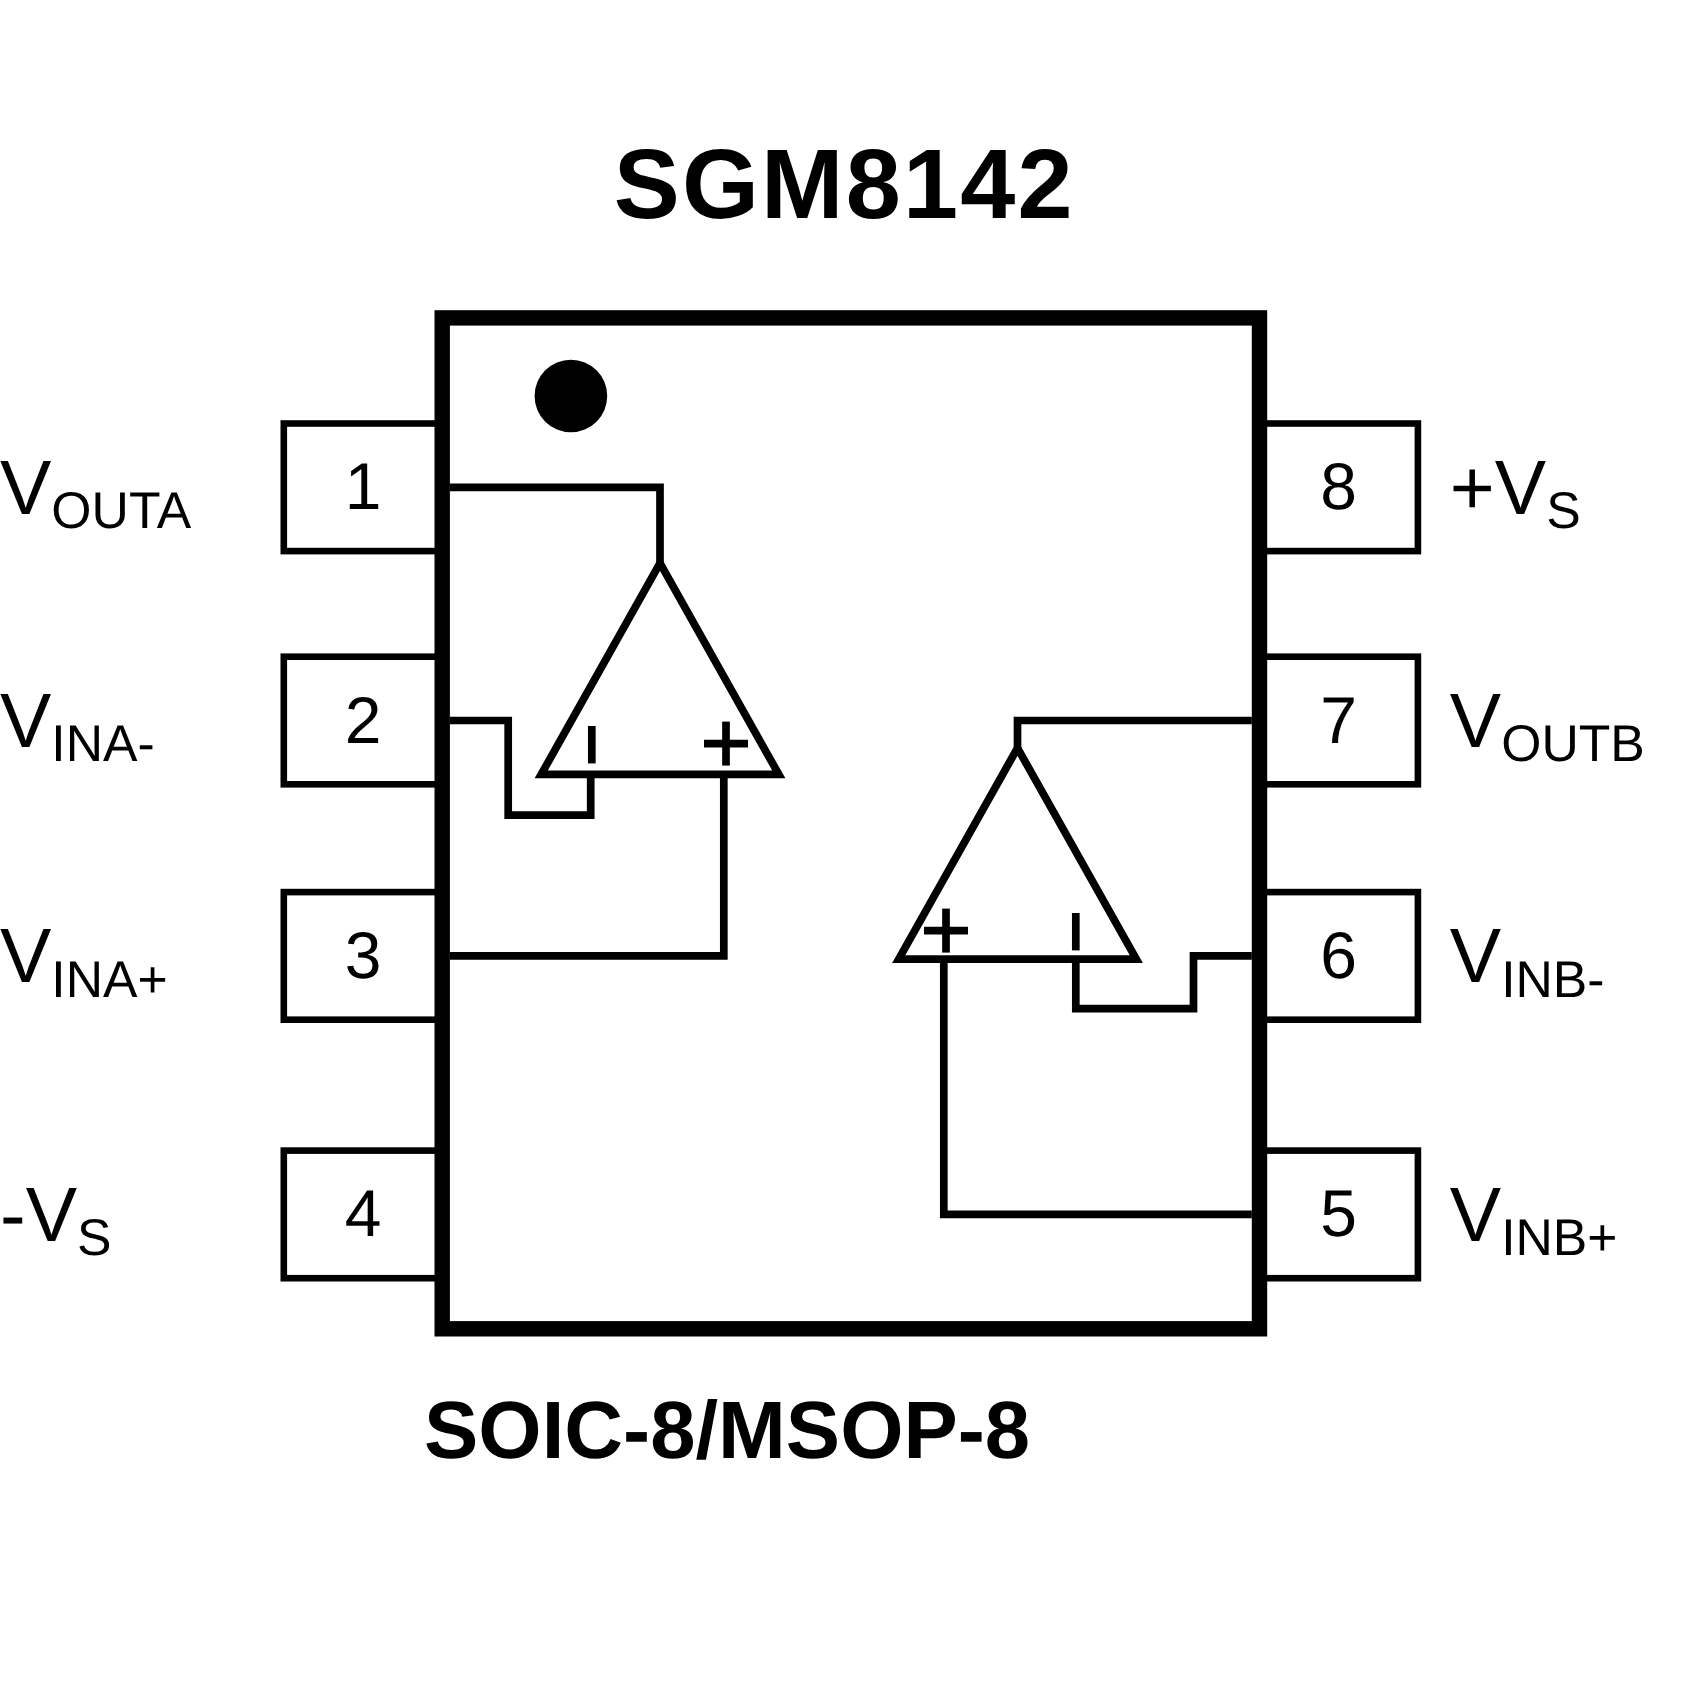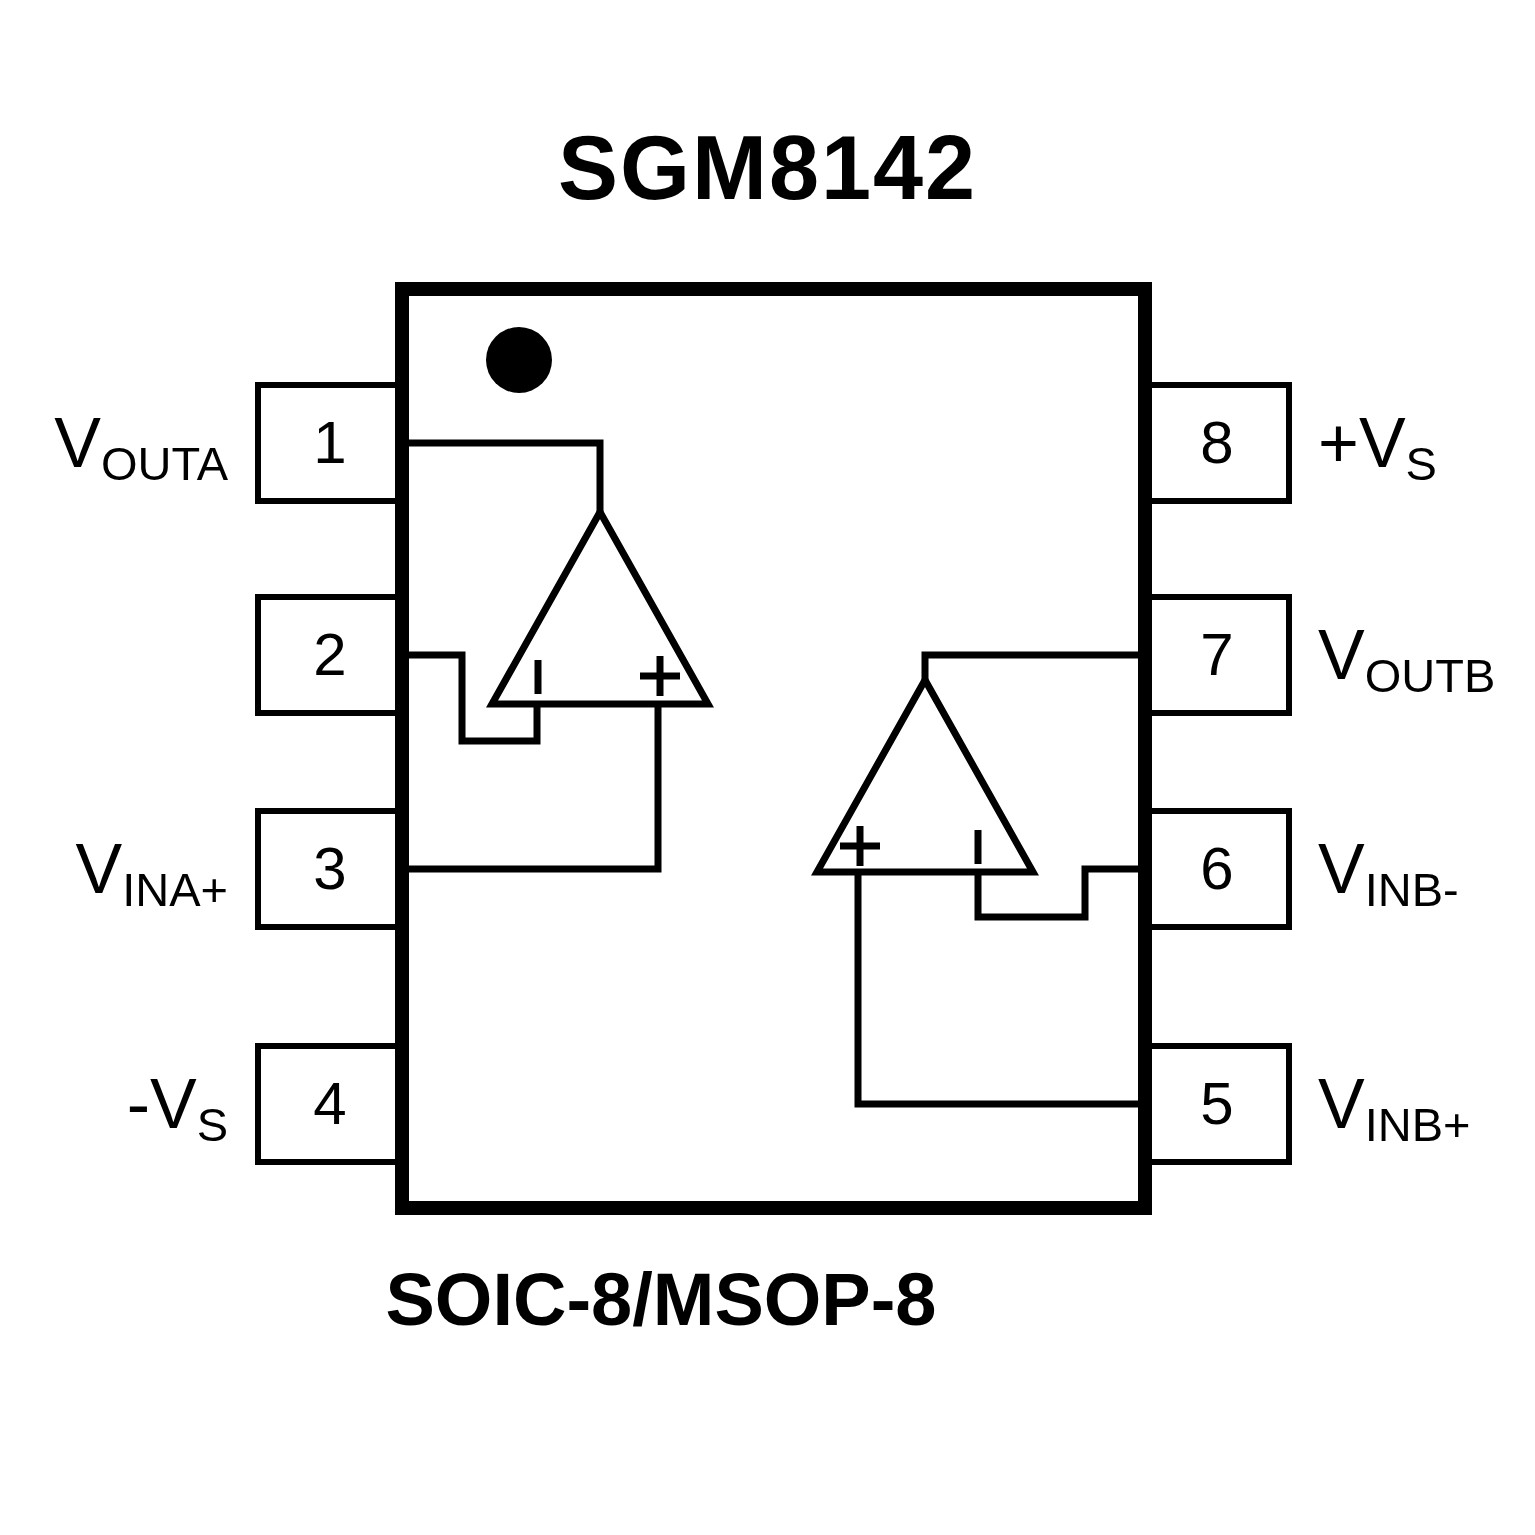--- a/index.html
+++ b/index.html
@@ -57,21 +57,21 @@
     line-height: 84px;
   }
   .pin-label .sub {
     font-size: 47px;
     position: relative;
     top: 13px;
   }
   .pl-left {
     left: 0;
     width: 228px;
-    text-align: right;
+    text-align: left;
   }
   .pl-right {
     left: 1318px;
     width: 230px;
     text-align: left;
   }
 </style>
 </head>
 <body>
 
@@ -126,20 +126,23 @@
   <div class="txt pin-number" style="left:258px; top:1069px;">4</div>
 
   <div class="txt pin-number" style="left:1145px; top:408px;">8</div>
   <div class="txt pin-number" style="left:1145px; top:620px;">7</div>
   <div class="txt pin-number" style="left:1145px; top:834px;">6</div>
   <div class="txt pin-number" style="left:1145px; top:1069px;">5</div>
 
   <div class="txt pin-label pl-left" style="top:401px;">
     <span>V</span><span class="sub">OUTA</span>
   </div>
+  <div class="txt pin-label pl-left" style="top:613px;">
+    <span>V</span><span class="sub">INA-</span>
+  </div>
   <div class="txt pin-label pl-left" style="top:1062px;">
     <span>-V</span><span class="sub">S</span>
   </div>
   <div class="txt pin-label pl-left" style="top:827px;">
     <span>V</span><span class="sub">INA+</span>
   </div>
 
   <div class="txt pin-label pl-right" style="top:401px;">
     <span>+V</span><span class="sub">S</span>
   </div>

